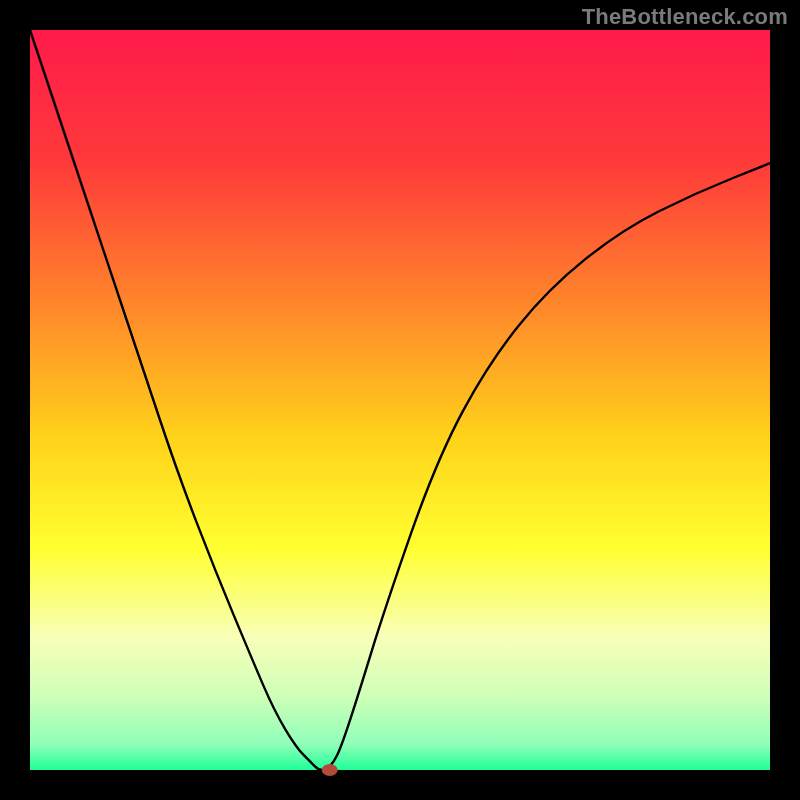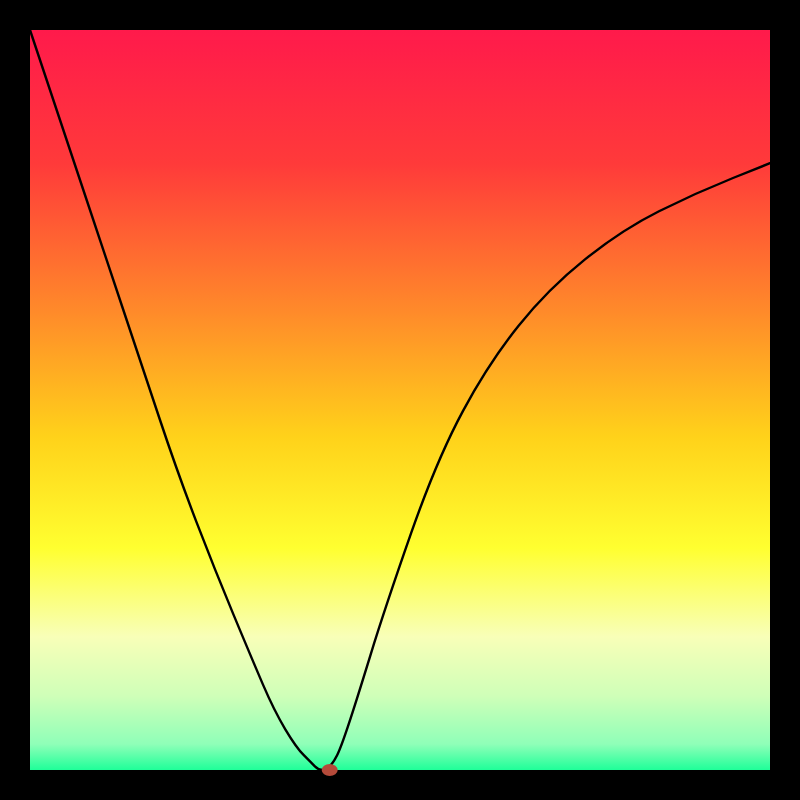--- a/index.html
+++ b/index.html
@@ -30,20 +30,21 @@
   svg {
     position: absolute;
     top: 0;
     left: 0;
   }
 </style>
 </head>
 <body>
 
 <div class="frame">
+  <div class="watermark">TheBottleneck.com</div>
   <svg id="chart-svg" width="800" height="800">
       <defs>
         <linearGradient id="bg-grad" x1="0" y1="0" x2="0" y2="1">
           <stop offset="0%" stop-color="#ff1a4b"></stop>
           <stop offset="18%" stop-color="#ff3a3a"></stop>
           <stop offset="38%" stop-color="#ff8a2a"></stop>
           <stop offset="55.00000000000001%" stop-color="#ffd21a"></stop>
           <stop offset="70%" stop-color="#ffff30"></stop>
           <stop offset="82%" stop-color="#f8ffb8"></stop>
           <stop offset="90%" stop-color="#cfffb8"></stop>

